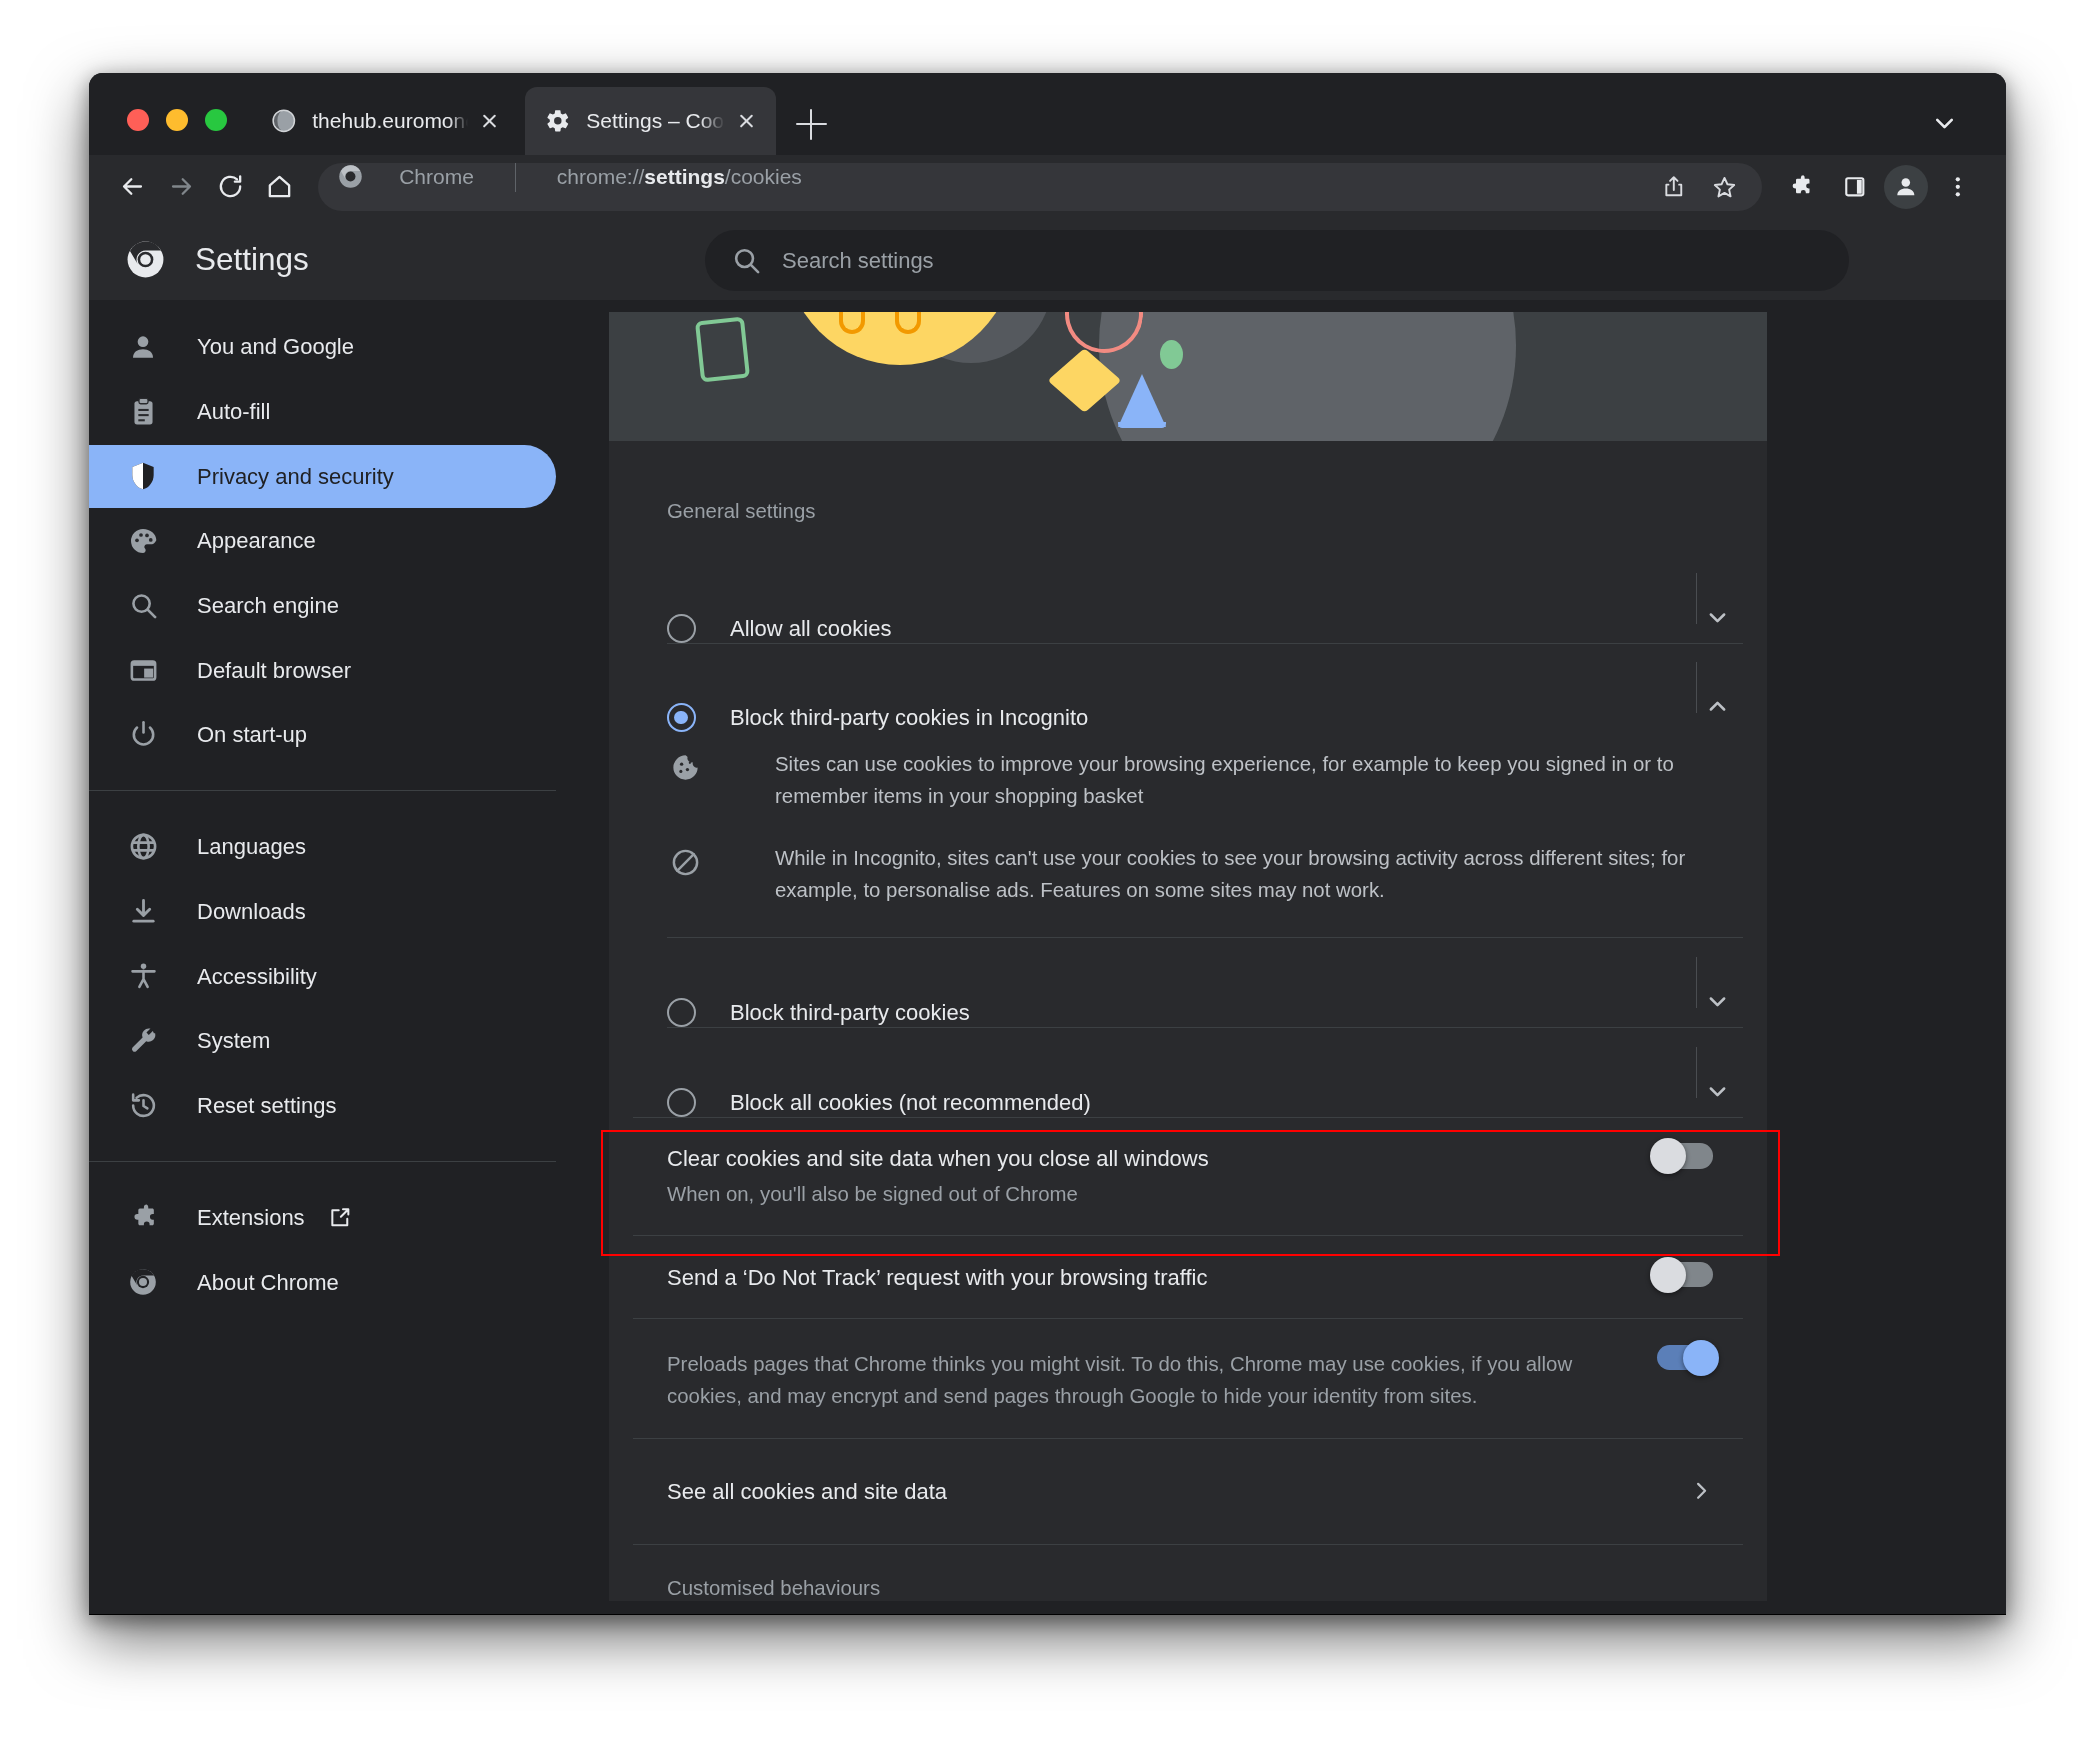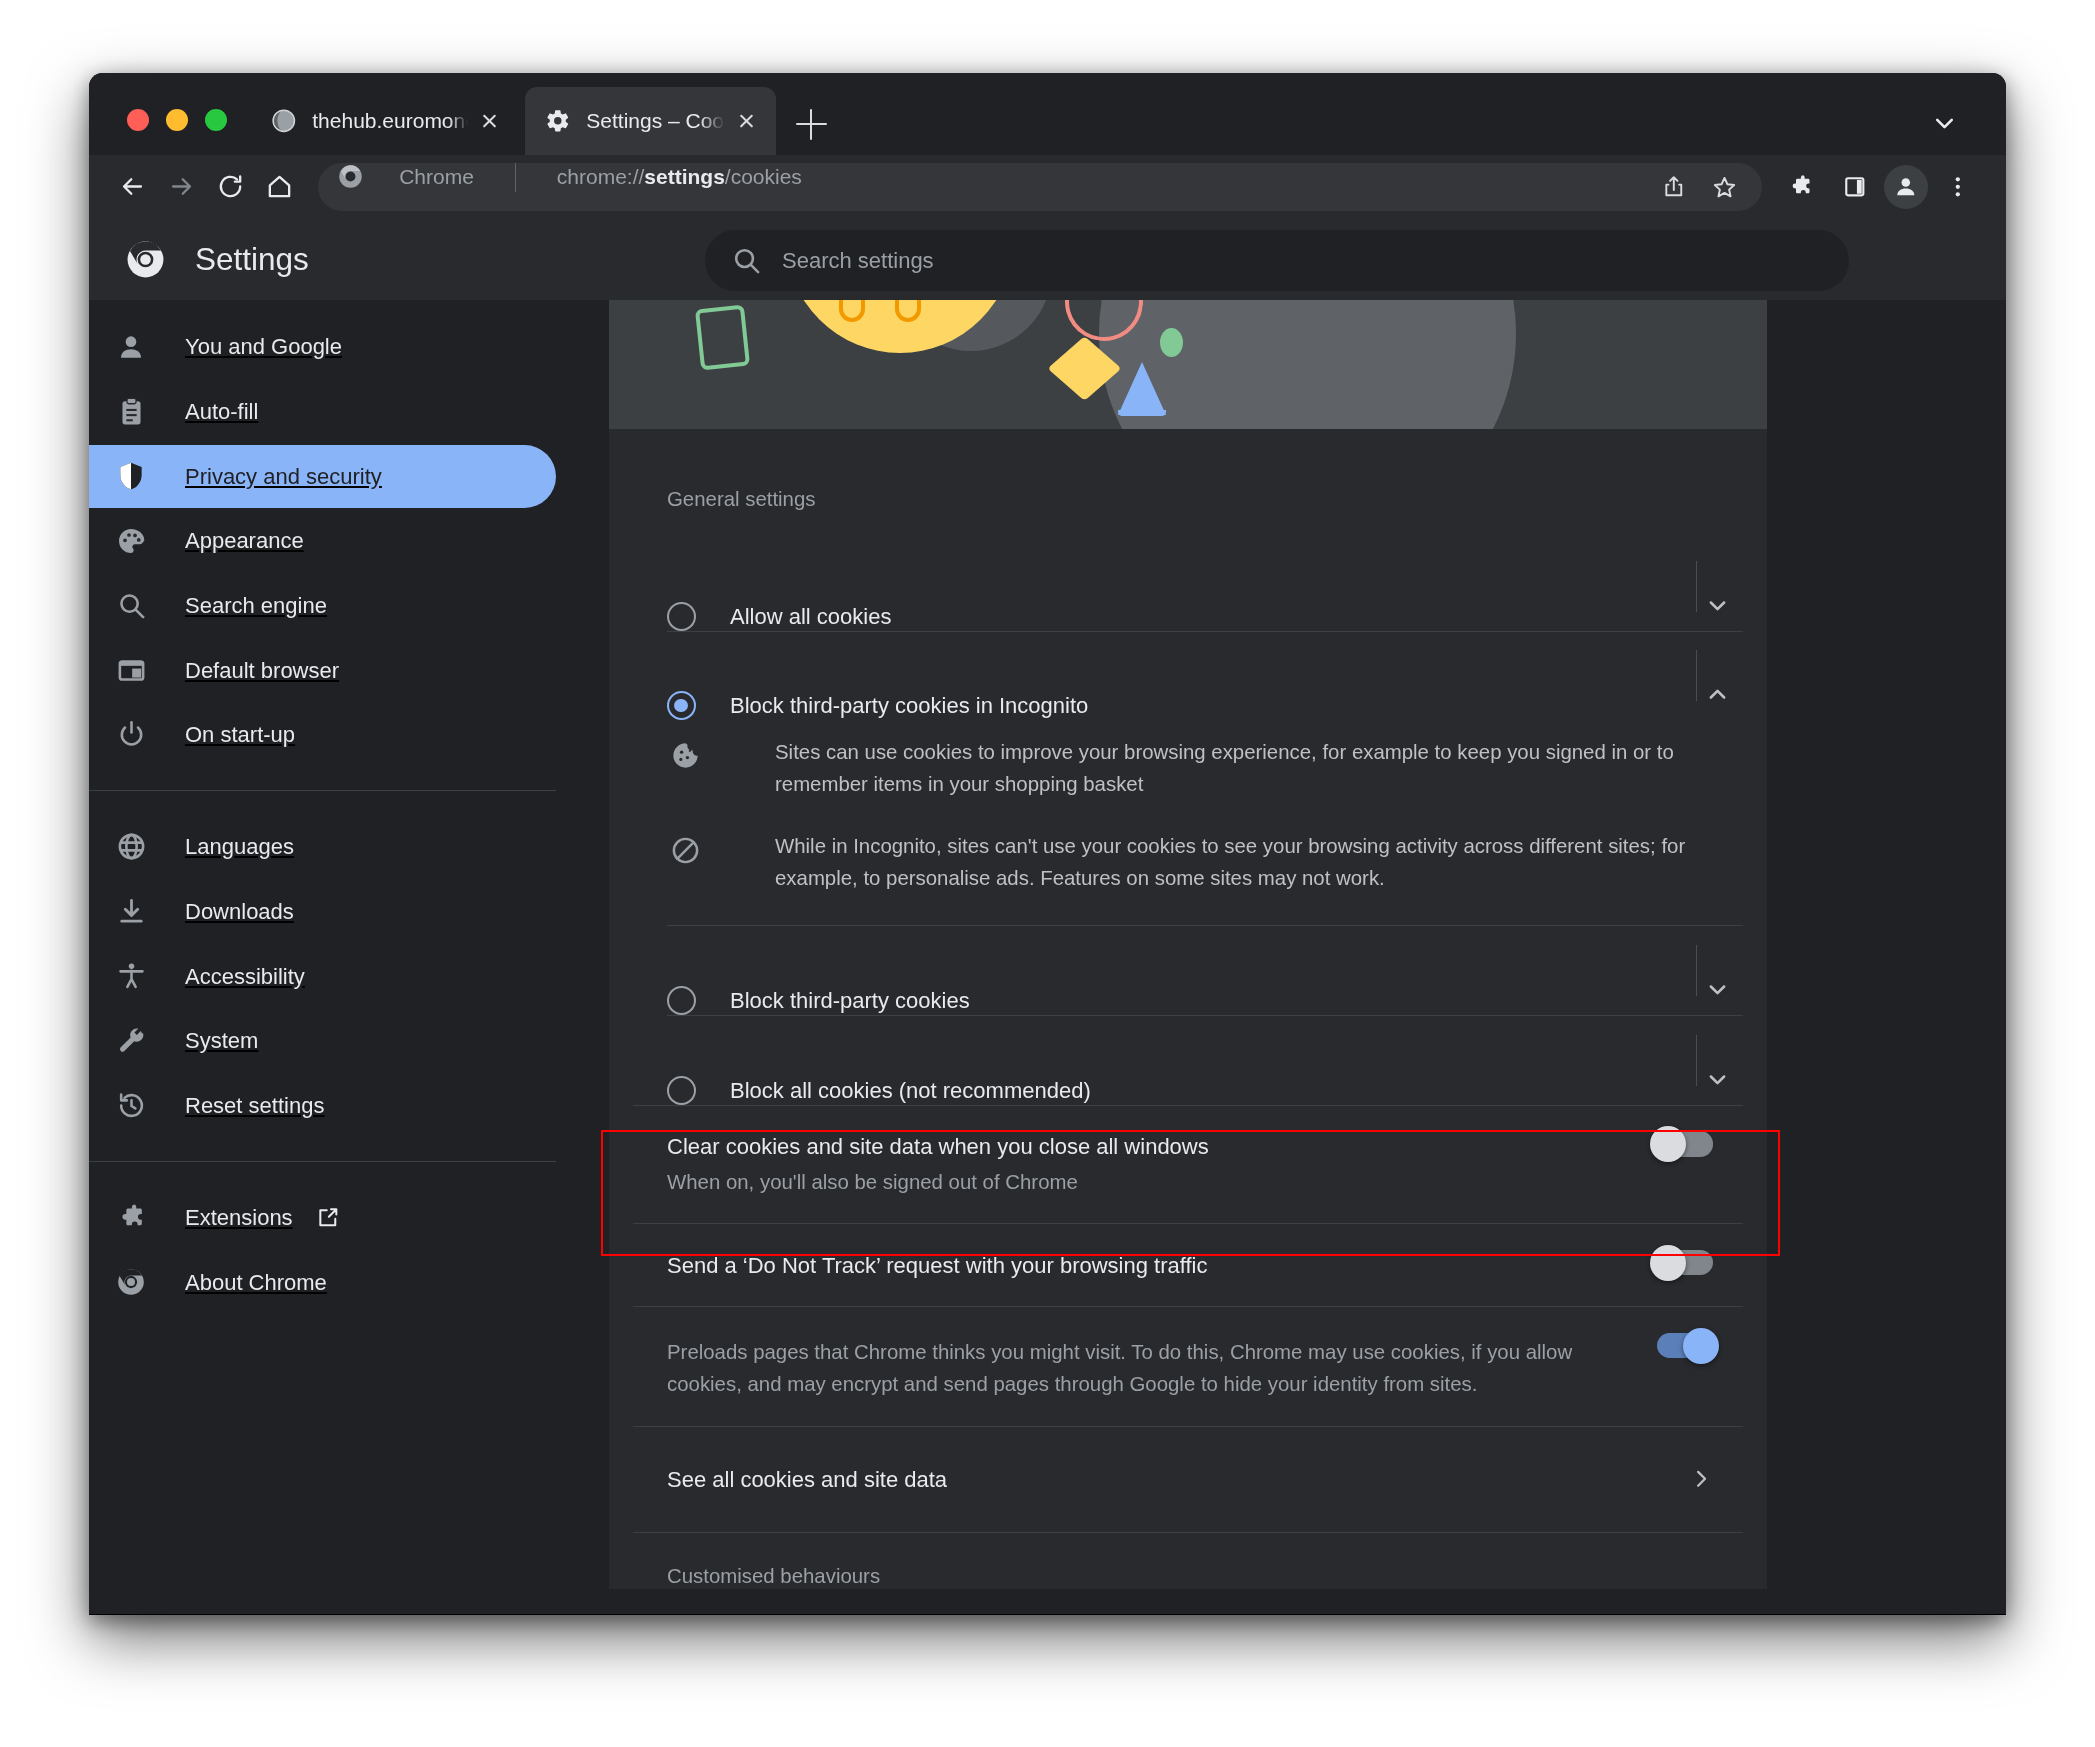--- a/index.html
+++ b/index.html
@@ -192,25 +192,24 @@
     width: 520px;
     flex: 0 0 520px;
     background: #202124;
     padding-top: 15.3px;
     position: relative;
   }
   .nav-item {
     height: 63px;
     display: flex;
     align-items: center;
-    padding-left: 24px;
+    padding-left: 36px;
     border-radius: 0 34px 34px 0;
     margin-right: 53px;
     margin-bottom: 1.7px;
-    text-decoration: underline;
   }
   .nav-item .nav-icon {
     width: 36px; height: 36px; flex: 0 0 36px;
     display: flex; align-items: center; justify-content: center;
     margin-right: 36px;
   }
   .nav-item .nav-label {
     color: #e8eaed;
     font-size: 22px;
     font-weight: 500;
@@ -229,21 +228,21 @@
   
   #content {
     flex: 1 1 auto;
     position: relative;
     background: #202124;
     overflow: hidden;
   }
   #card {
     position: absolute;
     left: 0px;
-    top: 0px;
+    top: 12px;
     width: 1158px;
     background: #292a2d;
   }
 
   
   #banner {
     position: relative;
     height: 129px;
     background: #3c4043;
     overflow: hidden;

